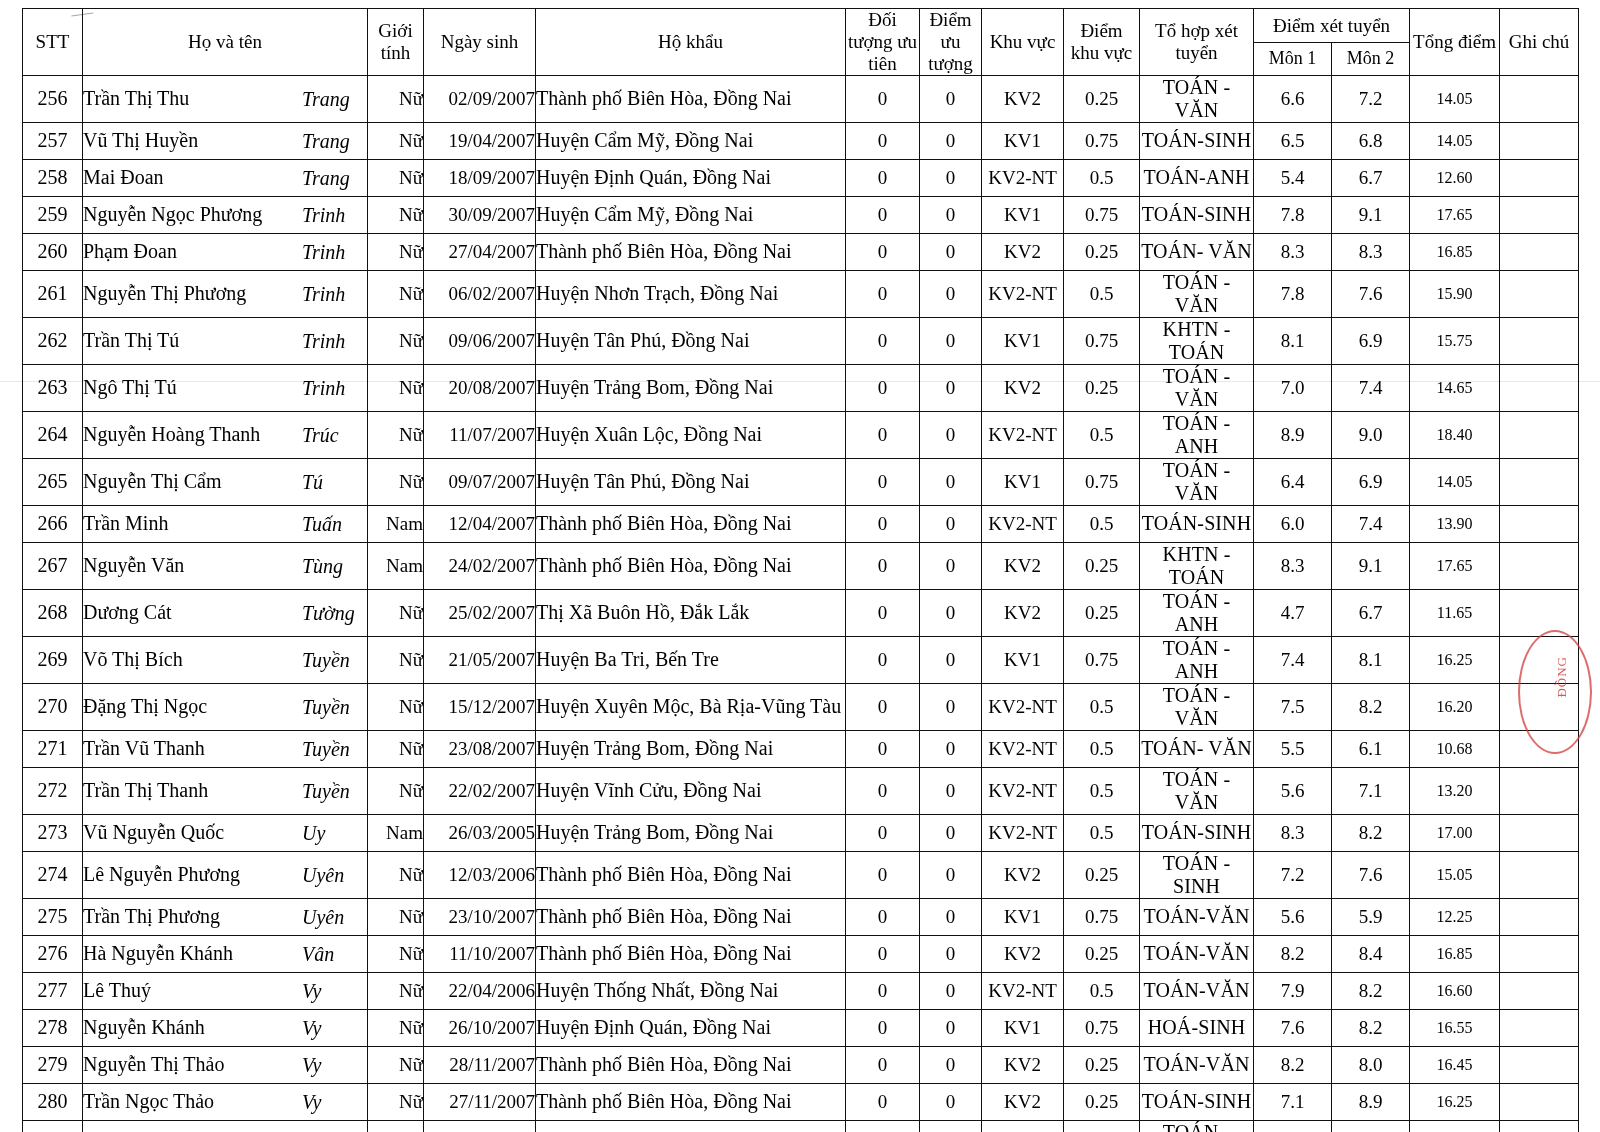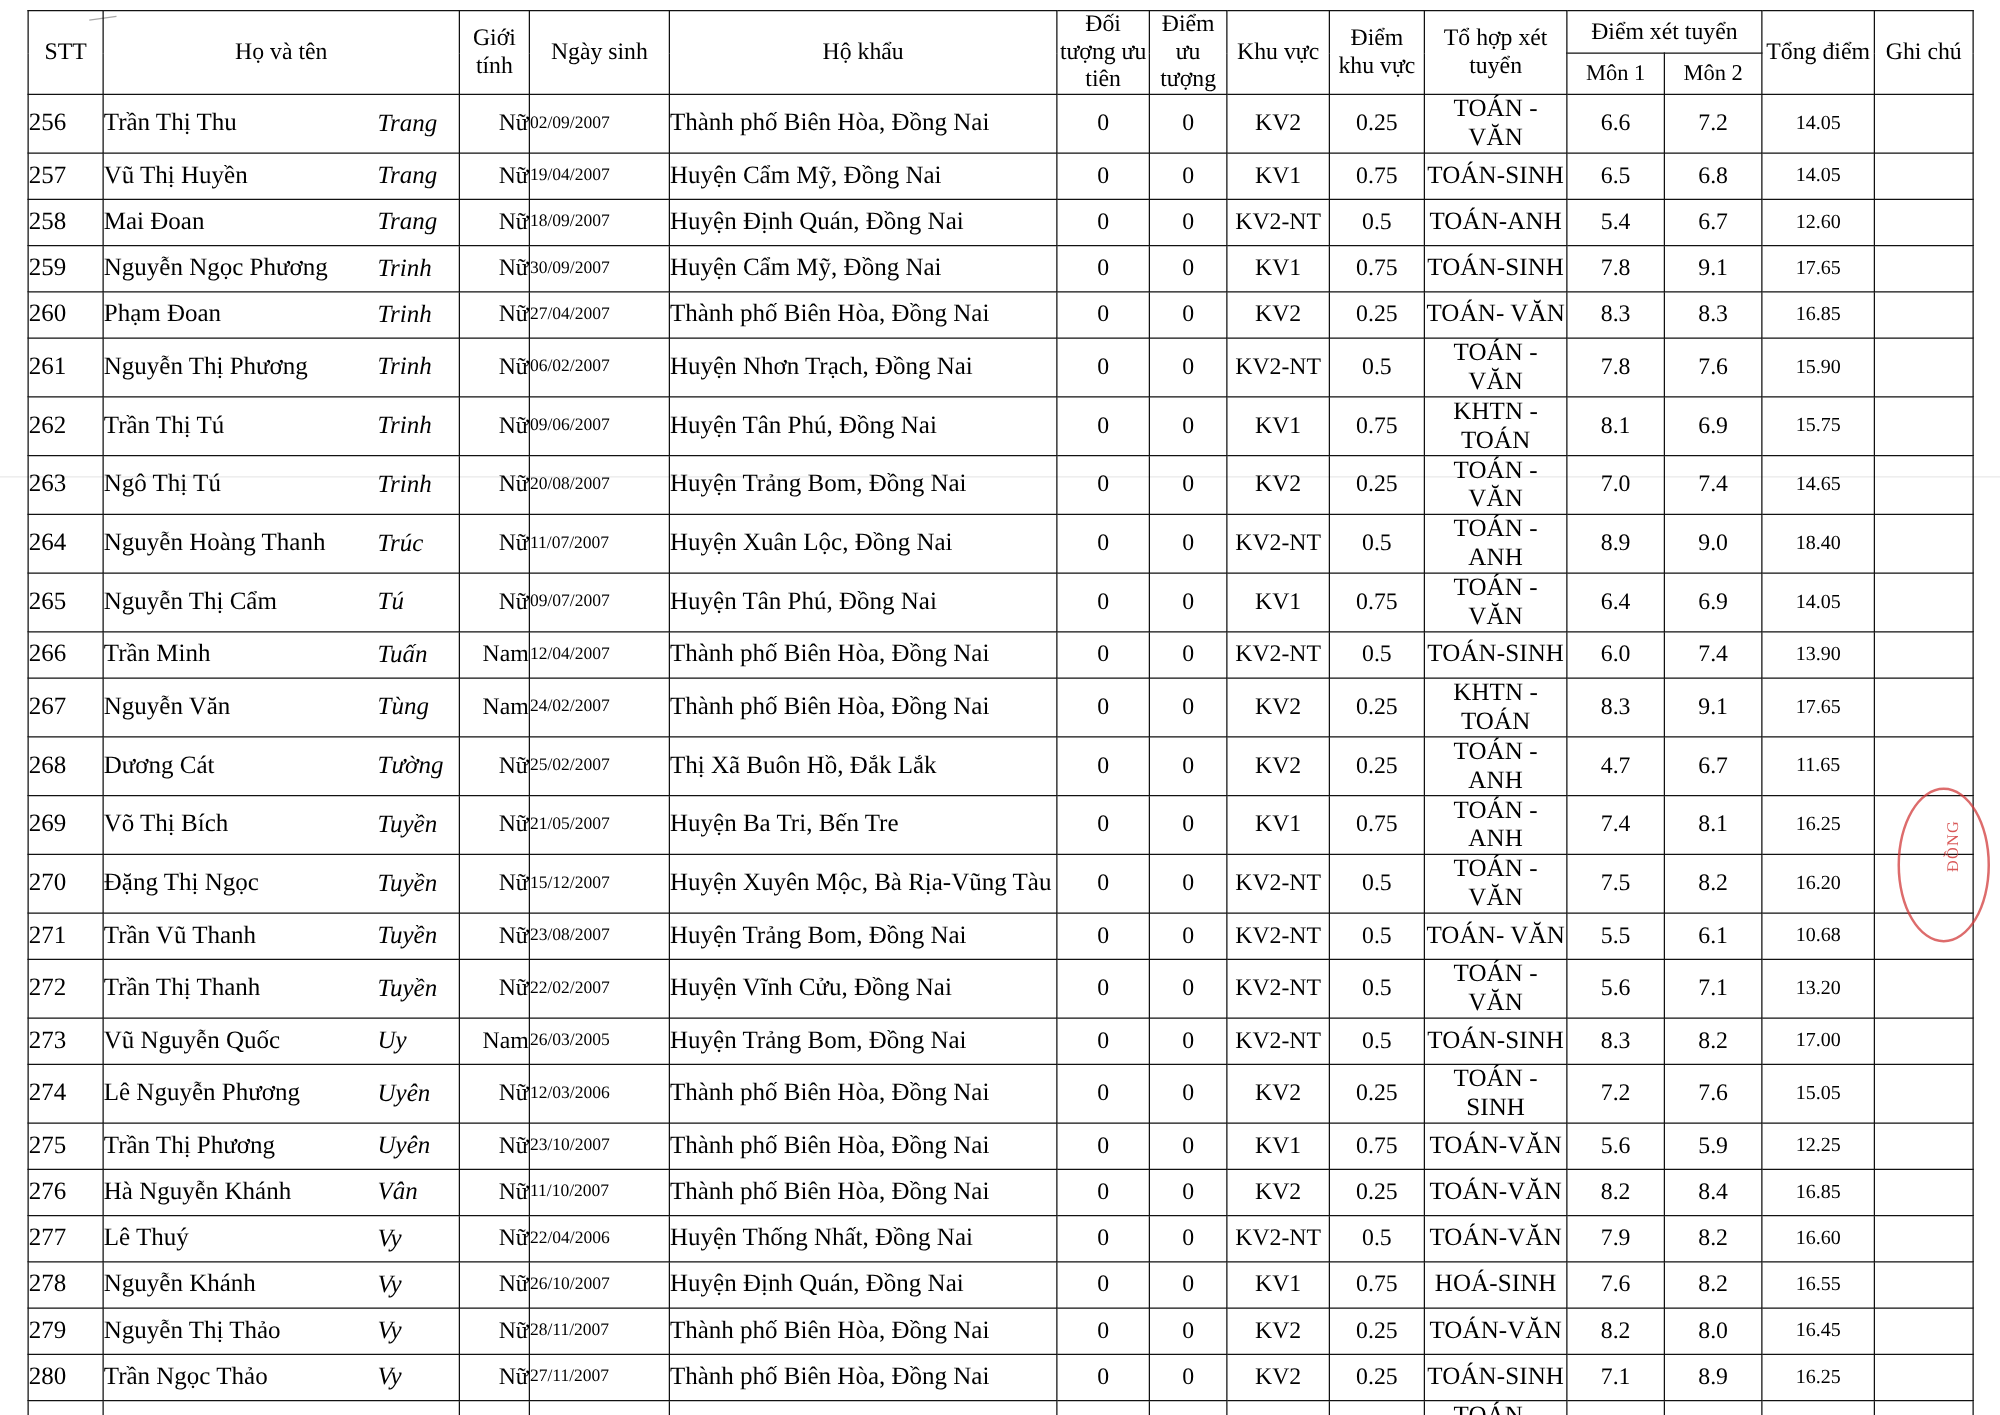--- a/index.html
+++ b/index.html
@@ -60,20 +60,21 @@
   col.c-m1       { width: 78px; }
   col.c-m2       { width: 78px; }
   col.c-total    { width: 90px; }
   col.c-note     { width: 79px; }
 
   tbody td {
     height: 36px;
     font-size: 20px;
   }
   td.stt {
+    text-align: center;
     font-size: 20px;
   }
   td.name {
     padding-left: 9px;
     position: relative;
     font-size: 20px;
     white-space: nowrap;
   }
   td.name .given {
     position: absolute;
@@ -81,22 +82,22 @@
     top: 50%;
     transform: translateY(-50%);
     font-style: italic;
   }
   td.gender {
     padding-left: 7px;
     font-size: 19px;
     text-align: right;
   }
   td.dob {
-    text-align: left;
-    font-size: 14px;
+    text-align: right;
+    font-size: 19px;
   }
   td.res {
     padding-left: 9px;
     font-size: 20px;
     white-space: nowrap;
     overflow: hidden;
   }
   td.ctr {
     text-align: center;
     font-size: 19px;

